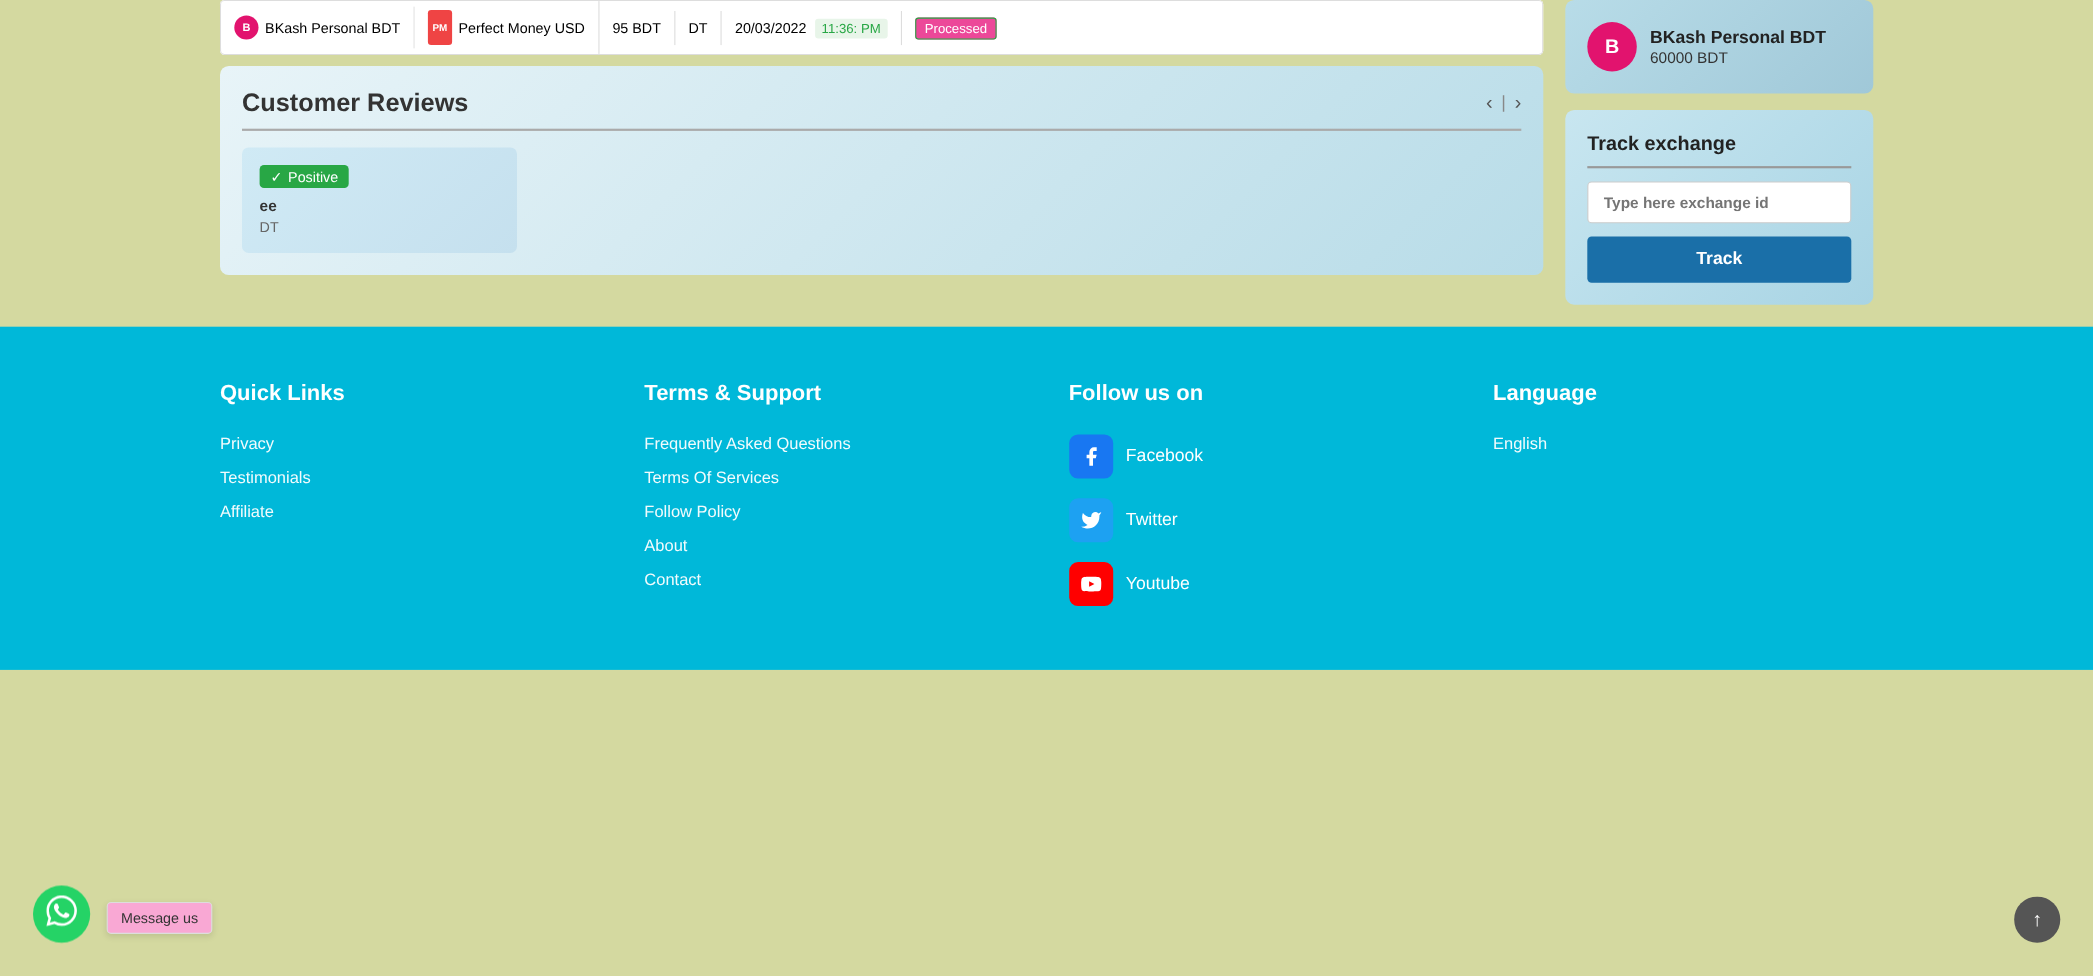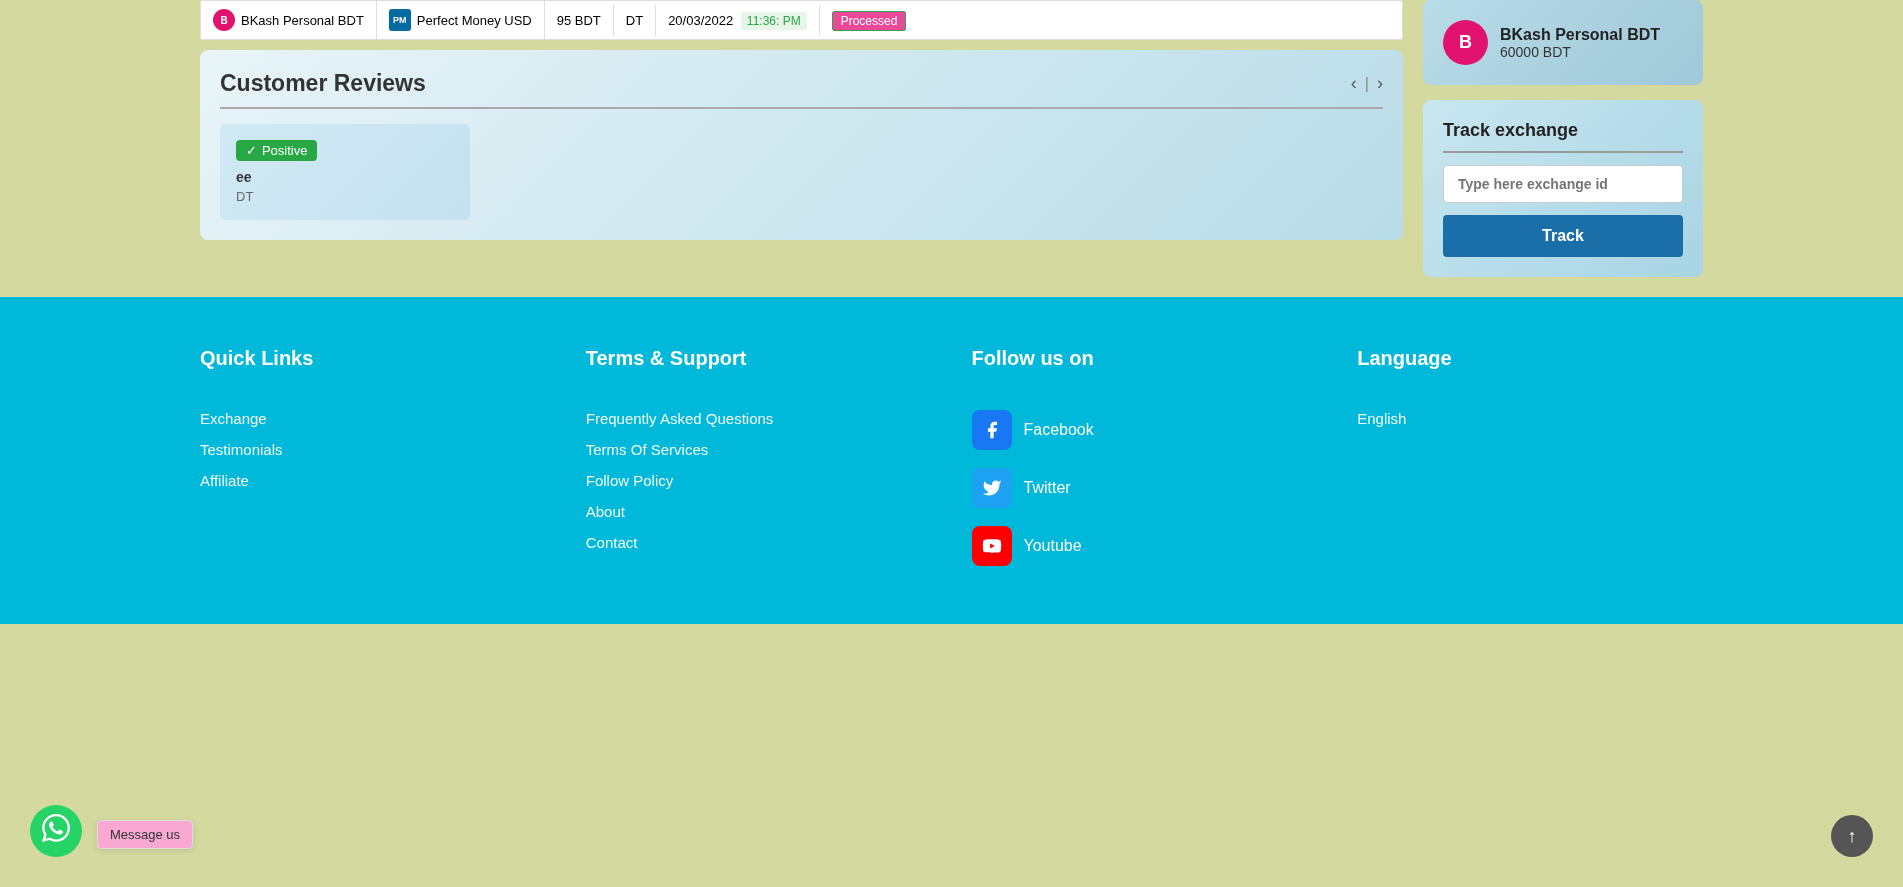--- a/index.html
+++ b/index.html
@@ -64,22 +64,22 @@
       display: flex;
       align-items: center;
       justify-content: center;
       color: white;
       font-size: 10px;
       font-weight: bold;
     }
 
     .pm-icon {
       width: 22px;
-      height: 22px;
-      background: #0369a1;
+      height: 32px;
+      background: #ef4444;
       border-radius: 3px;
       display: flex;
       align-items: center;
       justify-content: center;
       color: white;
       font-size: 9px;
       font-weight: bold;
     }
 
     .badge-processed {
@@ -249,21 +249,21 @@
     .footer-grid {
       display: grid;
       grid-template-columns: 1fr 1fr 1fr 1fr;
       gap: 40px;
     }
 
     .footer-col h4 {
       font-size: 20px;
       font-weight: bold;
       color: white;
-      margin-bottom: 40px;
+      margin-bottom: 25px;
     }
 
     .footer-link {
       display: block;
       color: white;
       text-decoration: none;
       font-size: 15px;
       margin-bottom: 14px;
       opacity: 0.95;
     }
@@ -418,21 +418,21 @@
       <button class="track-btn">Track</button>
     </div>
   </div>
 </div>
 
 <footer class="footer">
   <div class="footer-grid">
 
     <div class="footer-col">
       <h4>Quick Links</h4>
-      <a href="#" class="footer-link">Exchange</a>
+      <a href="#" class="footer-link">Privacy</a>
       <a href="#" class="footer-link">Testimonials</a>
       <a href="#" class="footer-link">Affiliate</a>
     </div>
 
     <div class="footer-col">
       <h4>Terms &amp; Support</h4>
       <a href="#" class="footer-link">Frequently Asked Questions</a>
       <a href="#" class="footer-link">Terms Of Services</a>
       <a href="#" class="footer-link">Follow Policy</a>
       <a href="#" class="footer-link">About</a>

